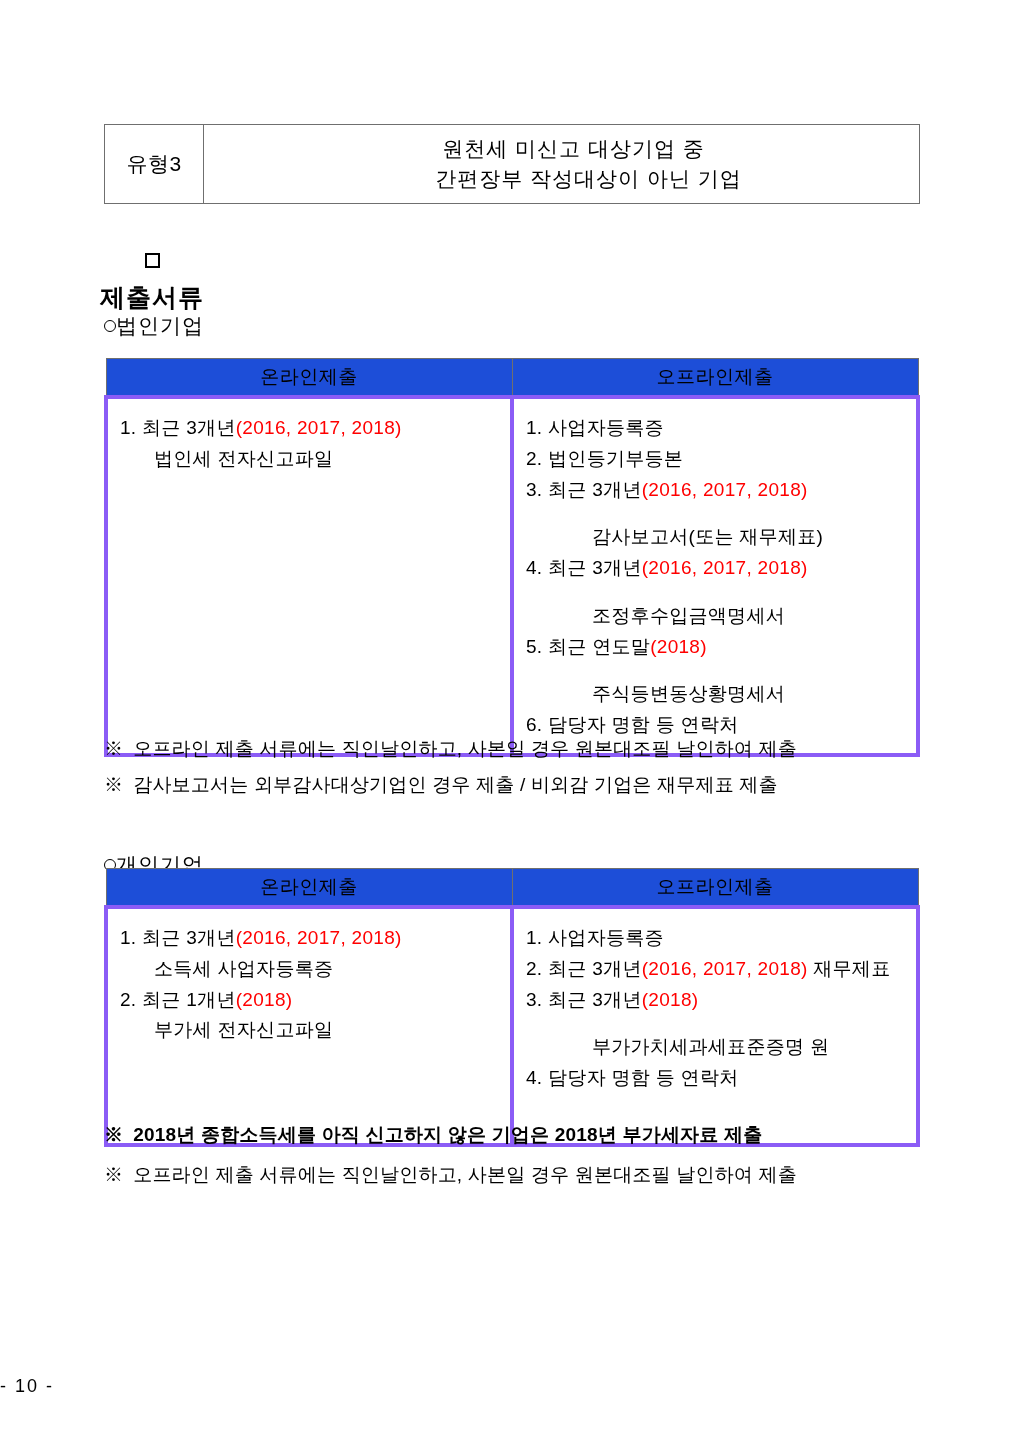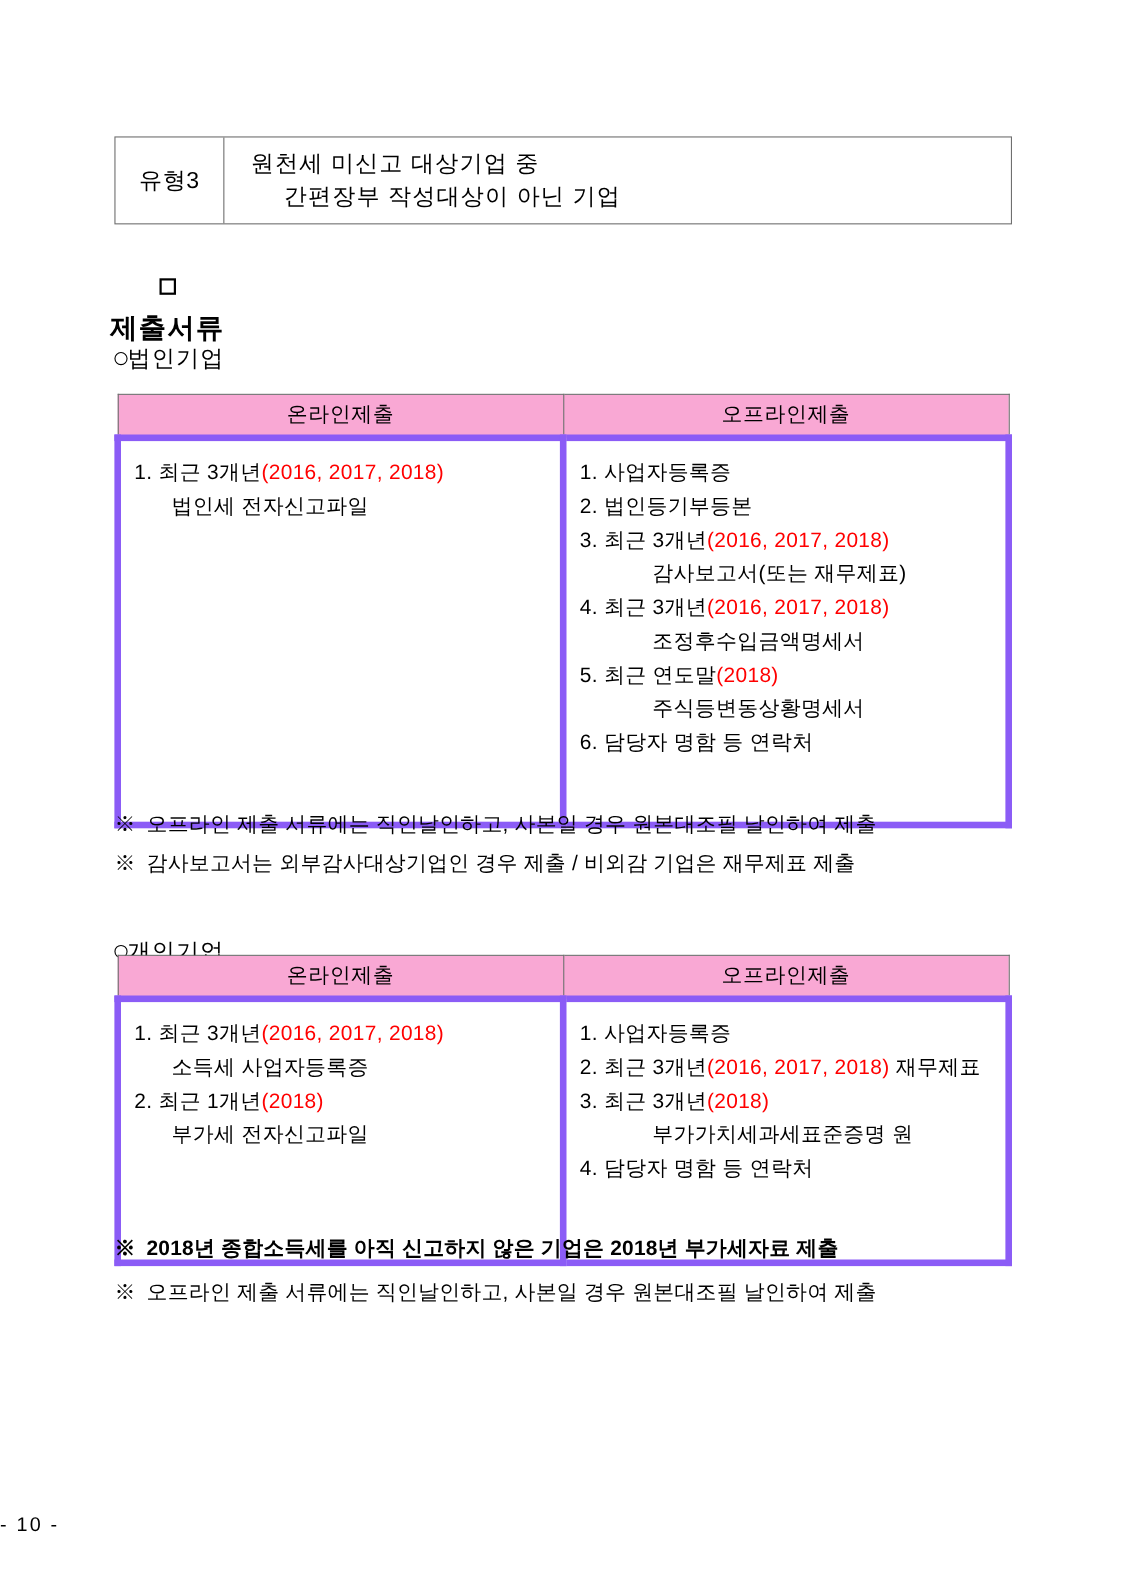--- a/index.html
+++ b/index.html
@@ -45,20 +45,21 @@
   }
   .type-box .type-desc {
     flex: 1;
     display: flex;
     flex-direction: column;
     justify-content: center;
     padding-left: 24px;
     font-size: 21px;
     line-height: 1.45;
     letter-spacing: 1px;
+    align-items: center;
   }
   .type-desc .line2 { padding-left: 30px; }
 
   
   .sec-heading {
     position: absolute;
     left: 100px;
     top: 252px;
     font-size: 25px;
     font-weight: bold;
@@ -100,43 +101,43 @@
 
   
   table.doc-table {
     position: absolute;
     border-collapse: collapse;
     width: 816px;
     left: 104px;
     table-layout: fixed;
   }
   table.doc-table th {
-    background: #f9a8d4;
+    background: #1d4ed8;
     border: 1px solid #6f6f6f;
     font-size: 19px;
     font-weight: normal;
     height: 34px;
     letter-spacing: 0.5px;
   }
   table.doc-table td {
-    border: 6px solid #8b5cf6;
+    border: 4px solid #8b5cf6;
     vertical-align: top;
     padding: 14px 12px 12px 12px;
     font-size: 19px;
     line-height: 1.62;
     letter-spacing: 0.3px;
   }
   #table-corp { top: 358px; }
   #table-corp td { height: 320px; }
   #table-indiv { top: 868px; }
   #table-indiv td { height: 208px; }
 
   .li { white-space: nowrap; }
   .indent-1 { padding-left: 34px; }
-  .indent-2 { padding-left: 66px; }
+  .indent-2 { padding-left: 66px; margin-top: 17px; }
   .red { color: #ff0000; }
 
   
   .note {
     position: absolute;
     left: 104px;
     font-size: 19px;
     letter-spacing: 0.2px;
     white-space: nowrap;
   }

